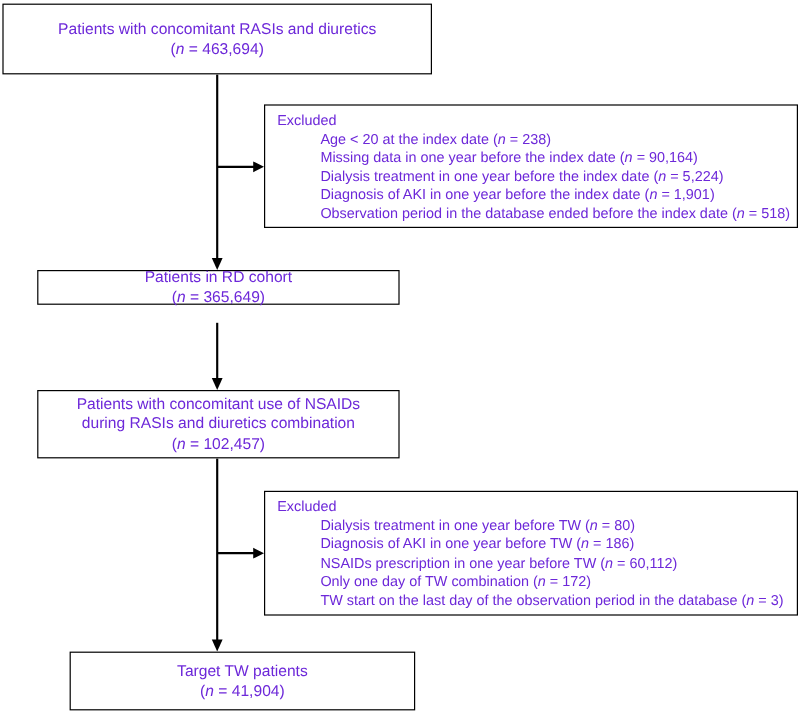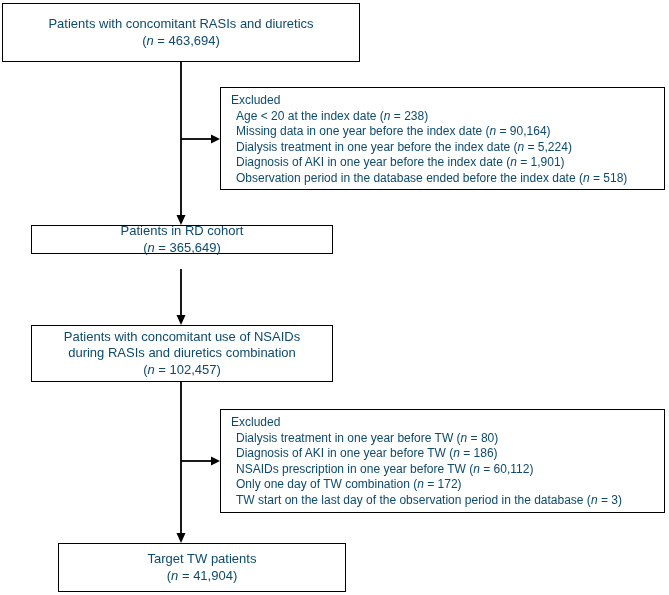--- a/index.html
+++ b/index.html
@@ -6,21 +6,21 @@
     margin: 0;
     padding: 0;
     background: #ffffff;
   }
   #canvas {
     position: relative;
     width: 669px;
     height: 595px;
     background: #ffffff;
     font-family: "Liberation Sans", "DejaVu Sans", sans-serif;
-    color: #0c4a6e;
+    color: #6d28d9;
     overflow: hidden;
   }
   #arrow-layer {
     position: absolute;
     left: 0;
     top: 0;
     width: 669px;
     height: 595px;
   }
   .box {
@@ -39,20 +39,21 @@
   }
   .excl-box {
     font-size: 12px;
     line-height: 15.5px;
     padding: 5px 4px 0 10px;
     white-space: nowrap;
     text-align: left;
   }
   .excl-box .excl-item {
     padding-left: 5px;
+    margin-left: 31px;
   }
   #box-source   { left: 2px;   top: 3px;   width: 358px; height: 59px; }
   #box-excluded-index { left: 220px; top: 87px;  width: 445px; height: 103px; }
   #box-rd       { left: 31px;  top: 225px; width: 302px; height: 29px; }
   #box-nsaids   { left: 31px;  top: 325px; width: 302px; height: 57px; }
   #box-excluded-tw { left: 220px; top: 409px; width: 445px; height: 104px; }
   #box-target   { left: 58px;  top: 543px; width: 288px; height: 49px; }
   .flow-line {
     stroke: #000000;
     stroke-width: 1.8;

